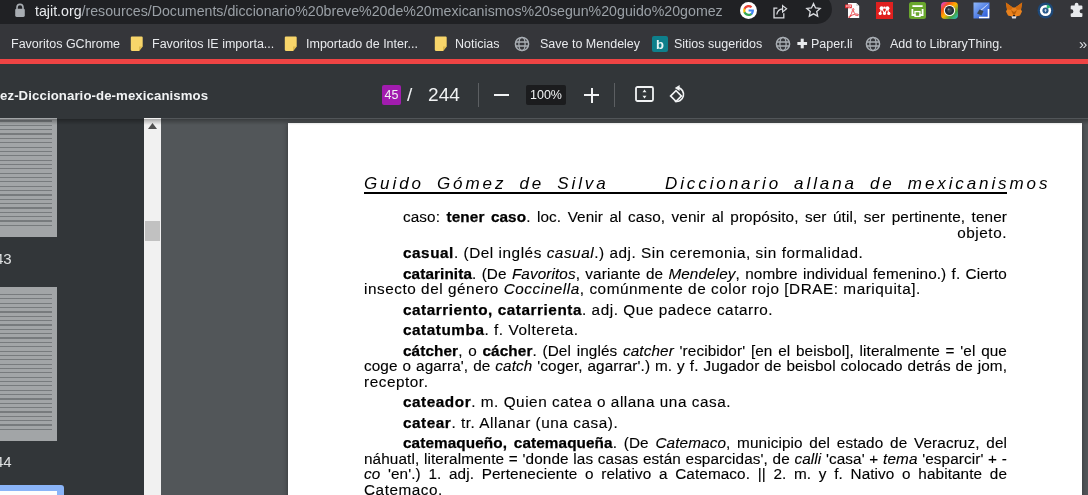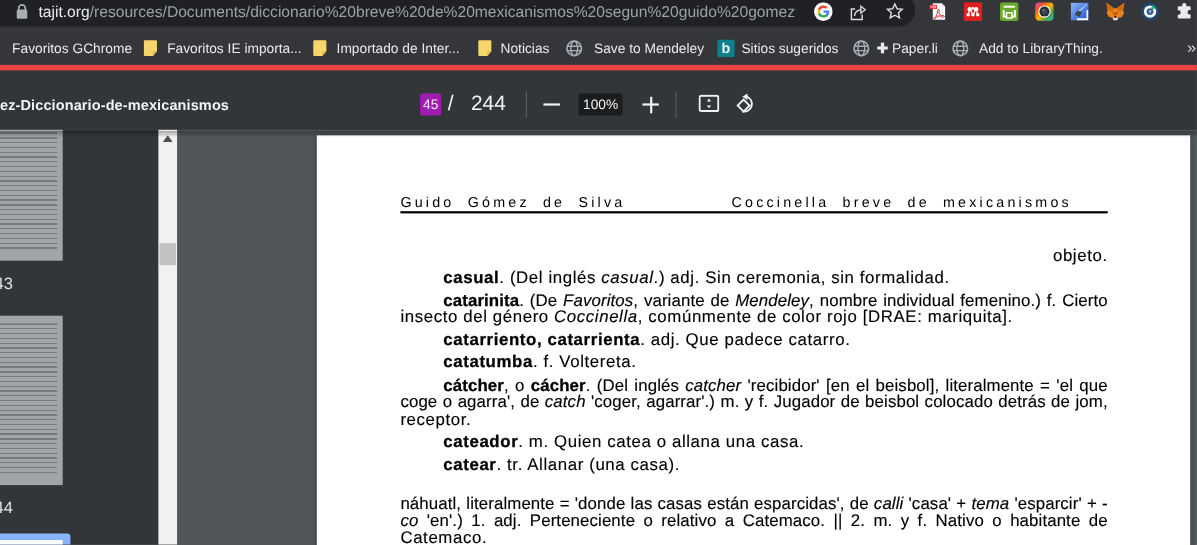--- a/index.html
+++ b/index.html
@@ -216,37 +216,39 @@
 
 <div class="abs" id="sbar" style="left:144px;top:118px;width:17px;height:377px;background:#f1f1f1;">
   <svg class="abs" style="left:4px;top:5px;" width="9" height="6" viewBox="0 0 9 6">
       <path d="M4.5 0 L9 6 L0 6 z" fill="#505050"></path>
     </svg>
   <div class="abs" style="left:1px;top:103px;width:15px;height:20px;background:#c1c1c1;"></div>
 </div>
 
 <div class="abs" id="page" style="left:288px;top:123px;width:794px;height:380px;background:#ffffff;box-shadow:0 1px 5px rgba(0,0,0,0.4);color:#000;font-size:15.3px;">
   <div class="abs hdr" style="left:76px;top:52.8px;">Guido Gómez de Silva</div>
-  <div class="abs hdr" id="hdr2" style="left:377px;top:52.8px;">Coccinella breve de mexicanismos</div>
+  <div class="abs hdr" id="hdr2" style="left:377px;top:52.8px;">Diccionario allana de mexicanismos</div>
   <div class="abs" style="left:76px;top:69.3px;width:643px;height:1.4px;background:#000;"></div>
+  <div class="ln j" style="top:86px;"><span class="ind"></span>caso: <b>tener caso</b>. loc. Venir al caso, venir al propósito, ser útil, ser pertinente, tener</div>
   <div class="ln" style="top:101.5px;text-align:right;">objeto.</div>
   <div class="ln" style="top:122px;"><span class="ind"></span><b>casual</b>. (Del inglés <i>casual</i>.) adj. Sin ceremonia, sin formalidad.</div>
   <div class="ln j" style="top:142.5px;"><span class="ind"></span><b>catarinita</b>. (De <i>Favoritos</i>, variante de <i>Mendeley</i>, nombre individual femenino.) f. Cierto</div>
   <div class="ln" style="top:178.5px;"><span class="ind"></span><b>catarriento, catarrienta</b>. adj. Que padece catarro.</div>
   <div class="ln" style="top:158px;">insecto del género <i>Coccinella</i>, comúnmente de color rojo [DRAE: mariquita].</div>
   <div class="ln" style="top:199px;"><span class="ind"></span><b>catatumba</b>. f. Voltereta.</div>
   <div class="ln j" style="top:219.5px;"><span class="ind"></span><b>cátcher</b>, o <b>cácher</b>. (Del inglés <i>catcher</i> 'recibidor' [en el beisbol], literalmente = 'el que</div>
   <div class="ln" style="top:250.5px;">receptor.</div>
   <div class="ln j" style="top:235px;">coge o agarra', de <i>catch</i> 'coger, agarrar'.) m. y f. Jugador de beisbol colocado detrás de jom,</div>
   <div class="ln" style="top:271.1px;"><span class="ind"></span><b>cateador</b>. m. Quien catea o allana una casa.</div>
   <div class="ln" style="top:291.6px;"><span class="ind"></span><b>catear</b>. tr. Allanar (una casa).</div>
+  <div class="ln j" style="top:312.1px;"><span class="ind"></span><b>catemaqueño, catemaqueña</b>. (De <i>Catemaco</i>, municipio del estado de Veracruz, del</div>
   <div class="ln j" style="top:327.6px;">náhuatl, literalmente = 'donde las casas están esparcidas', de <i>calli</i> 'casa' + <i>tema</i> 'esparcir' + -</div>
   <div class="ln j" style="top:343.1px;"><i>co</i> 'en'.) 1. adj. Perteneciente o relativo a Catemaco. || 2. m. y f. Nativo o habitante de</div>
   <div class="ln" style="top:358.6px;">Catemaco.</div>
 </div>
 <style>
   .ln b { -webkit-text-stroke:0.25px #000; }
   .ln { position:absolute; left:76px; width:643px; height:15.5px; line-height:15.5px; white-space:nowrap; letter-spacing:0.55px; -webkit-text-stroke:0.12px #000; }
   .ln.j { letter-spacing:0.1px; }
   .ln.j { white-space:normal; text-align:justify; text-align-last:justify; }
   .ind { display:inline-block; width:39px; }
-  .hdr { letter-spacing:2.9px; word-spacing:5.5px; white-space:nowrap; height:15.5px; line-height:15.5px; font-size:13px; }
+  .hdr { font-style:italic; letter-spacing:2.9px; word-spacing:5.5px; white-space:nowrap; height:15.5px; line-height:15.5px; font-size:17px; }
 </style>
 
 </body></html>

